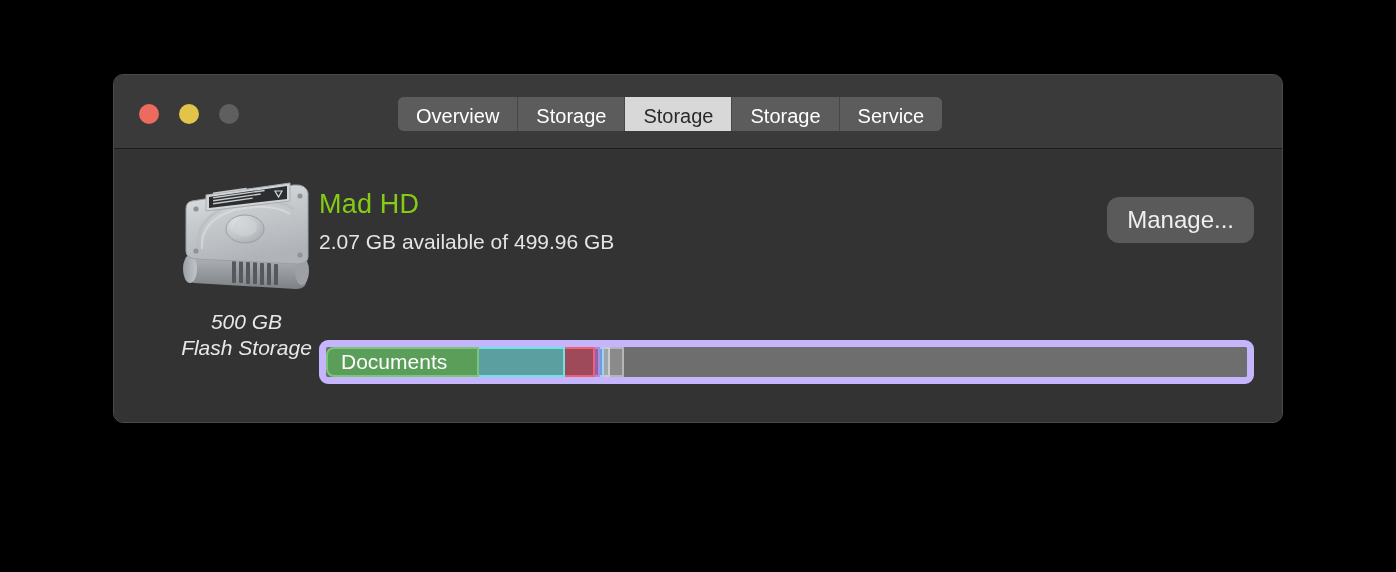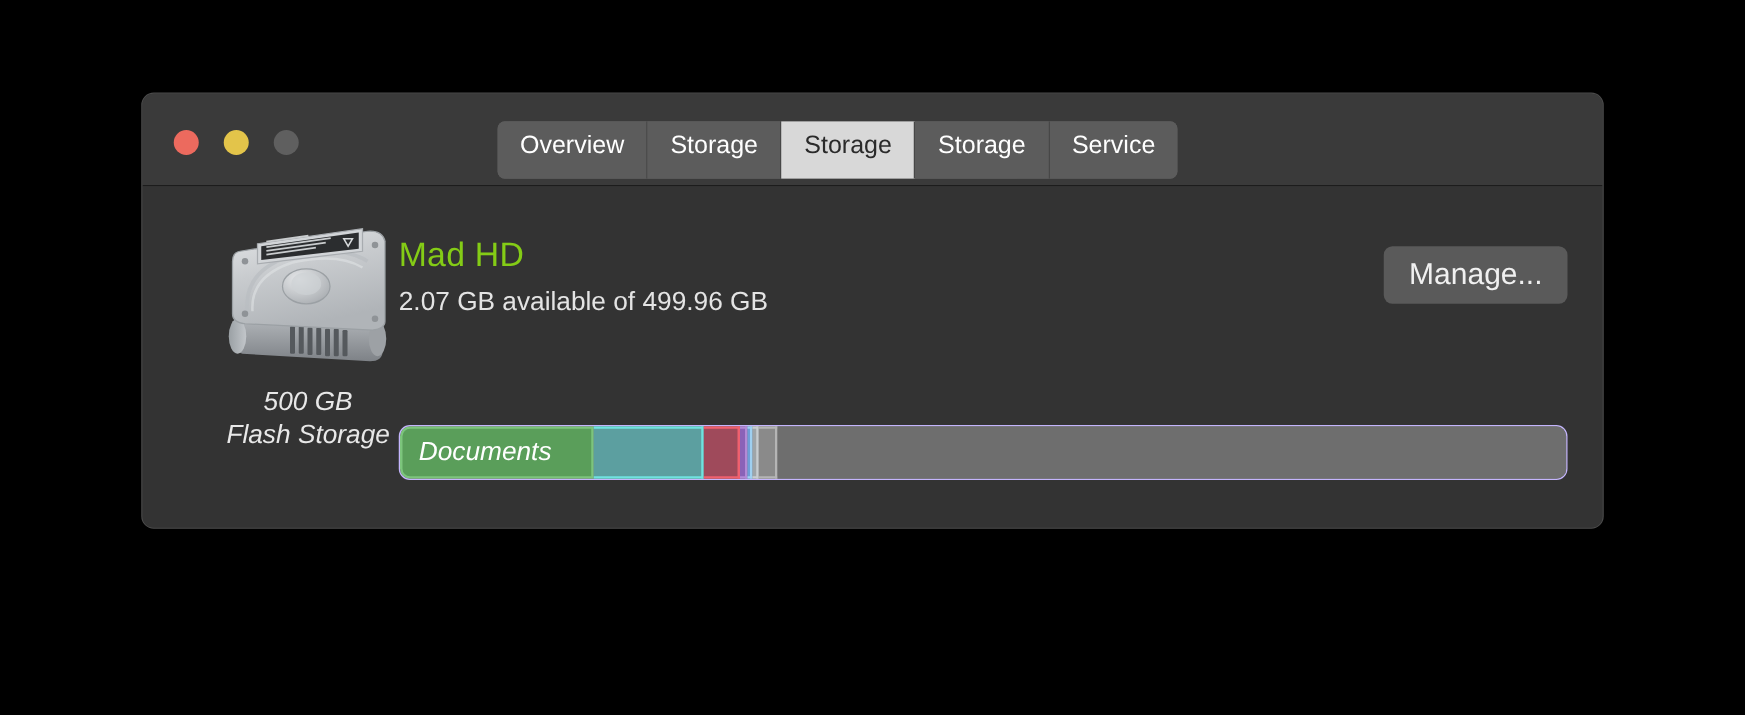--- a/index.html
+++ b/index.html
@@ -56,21 +56,21 @@
     position: absolute;
     left: 284px;
     top: 22px;
     display: flex;
     border-radius: 6px;
     overflow: hidden;
     background: #5c5c5c;
   }
   .tab {
     padding: 0 18px;
-    height: 46px;
+    height: 34px;
     line-height: 38px;
     font-size: 20px;
     color: #ffffff;
     background: #5c5c5c;
     border-right: 1px solid #474747;
     white-space: nowrap;
     cursor: default;
     user-select: none;
   }
   .tab:last-child { border-right: none; }
@@ -130,40 +130,39 @@
     color: #e4e4e4;
   }
 
   .manage-button {
     position: absolute;
     right: 0;
     top: 8px;
     background: #5a5a5a;
     color: #f0f0f0;
     border: none;
-    border-radius: 7px;
+    border-radius: 12px;
     font-size: 24px;
     font-family: "Liberation Sans", sans-serif;
     padding: 9px 20px;
     cursor: default;
   }
 
   
   .storage-bar {
     position: absolute;
     left: 205px;
     top: 191px;
     right: 28px;
     height: 44px;
     background: #6e6e6e;
-    border: 1px solid #c4b5fd;
+    border: 7px solid #c4b5fd;
     border-radius: 9px;
     display: flex;
     overflow: hidden;
-    font-style: italic;
   }
 
   .seg {
     height: 100%;
     position: relative;
     display: flex;
     align-items: center;
     flex-shrink: 0;
   }
 

